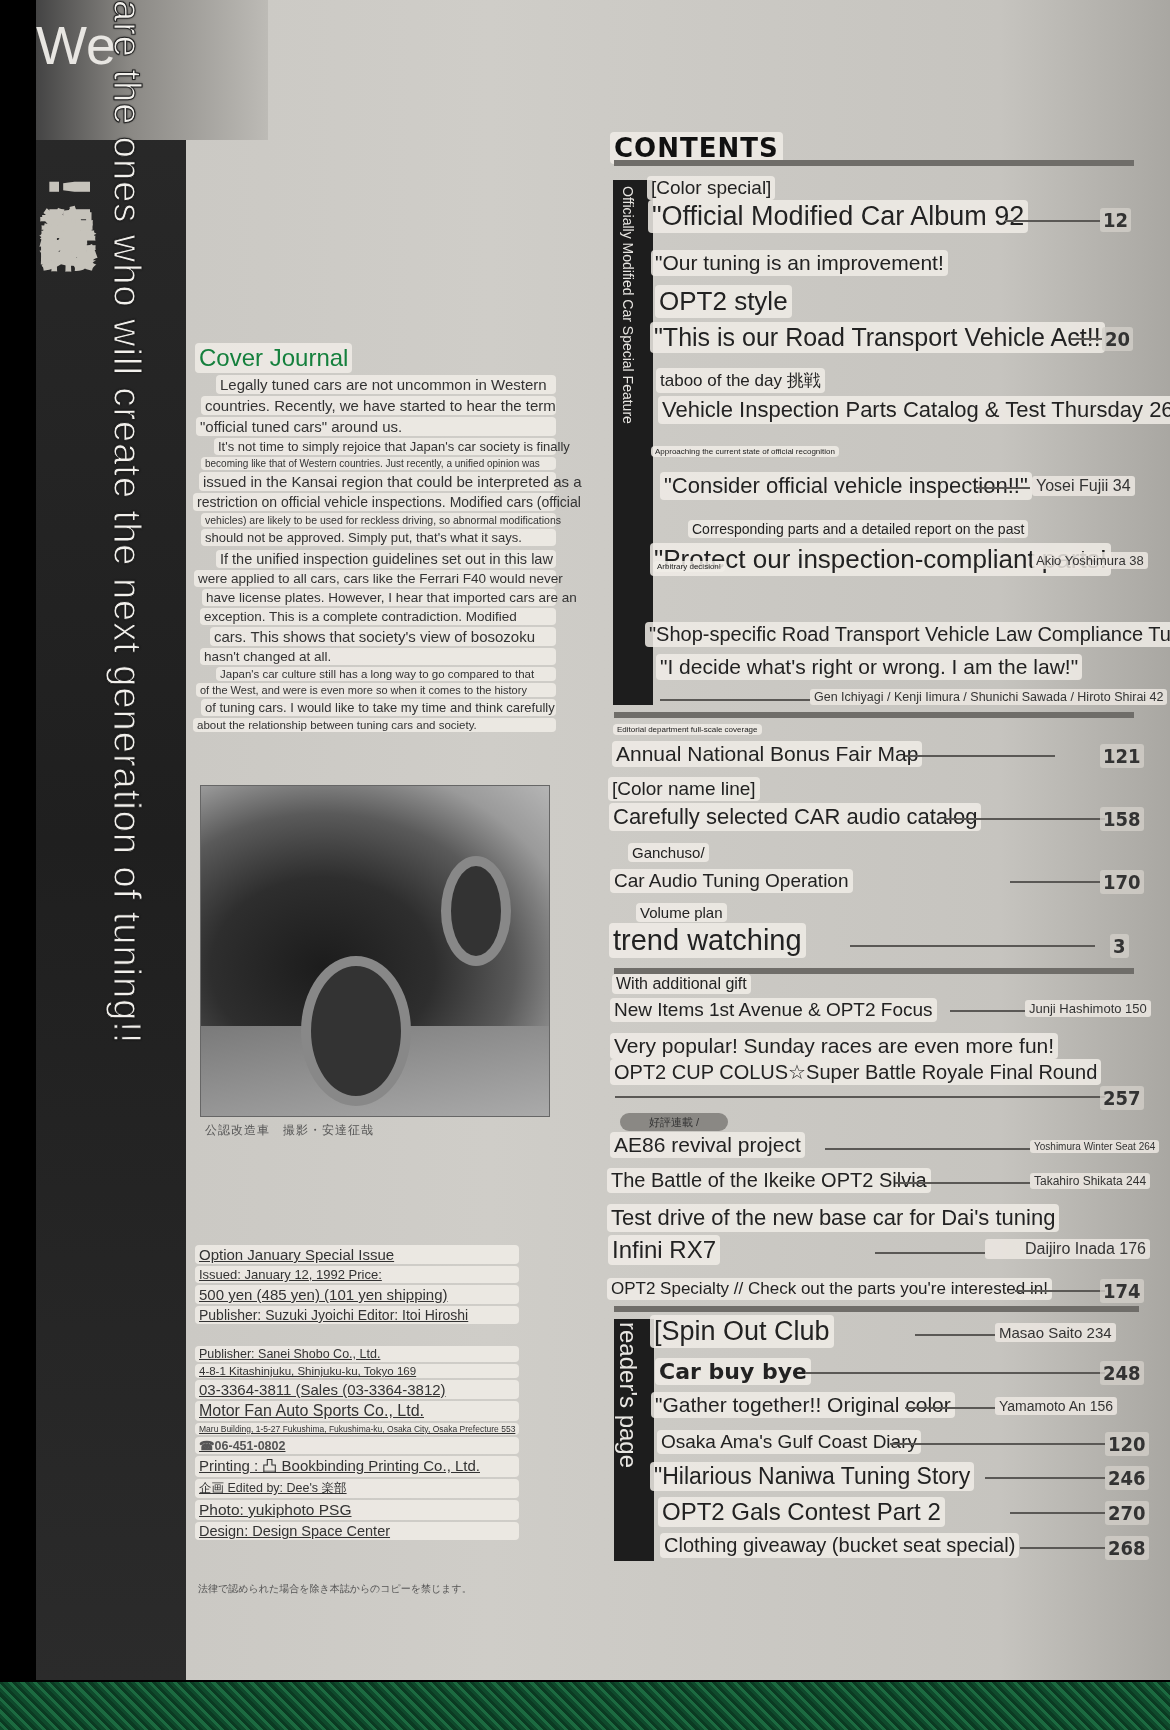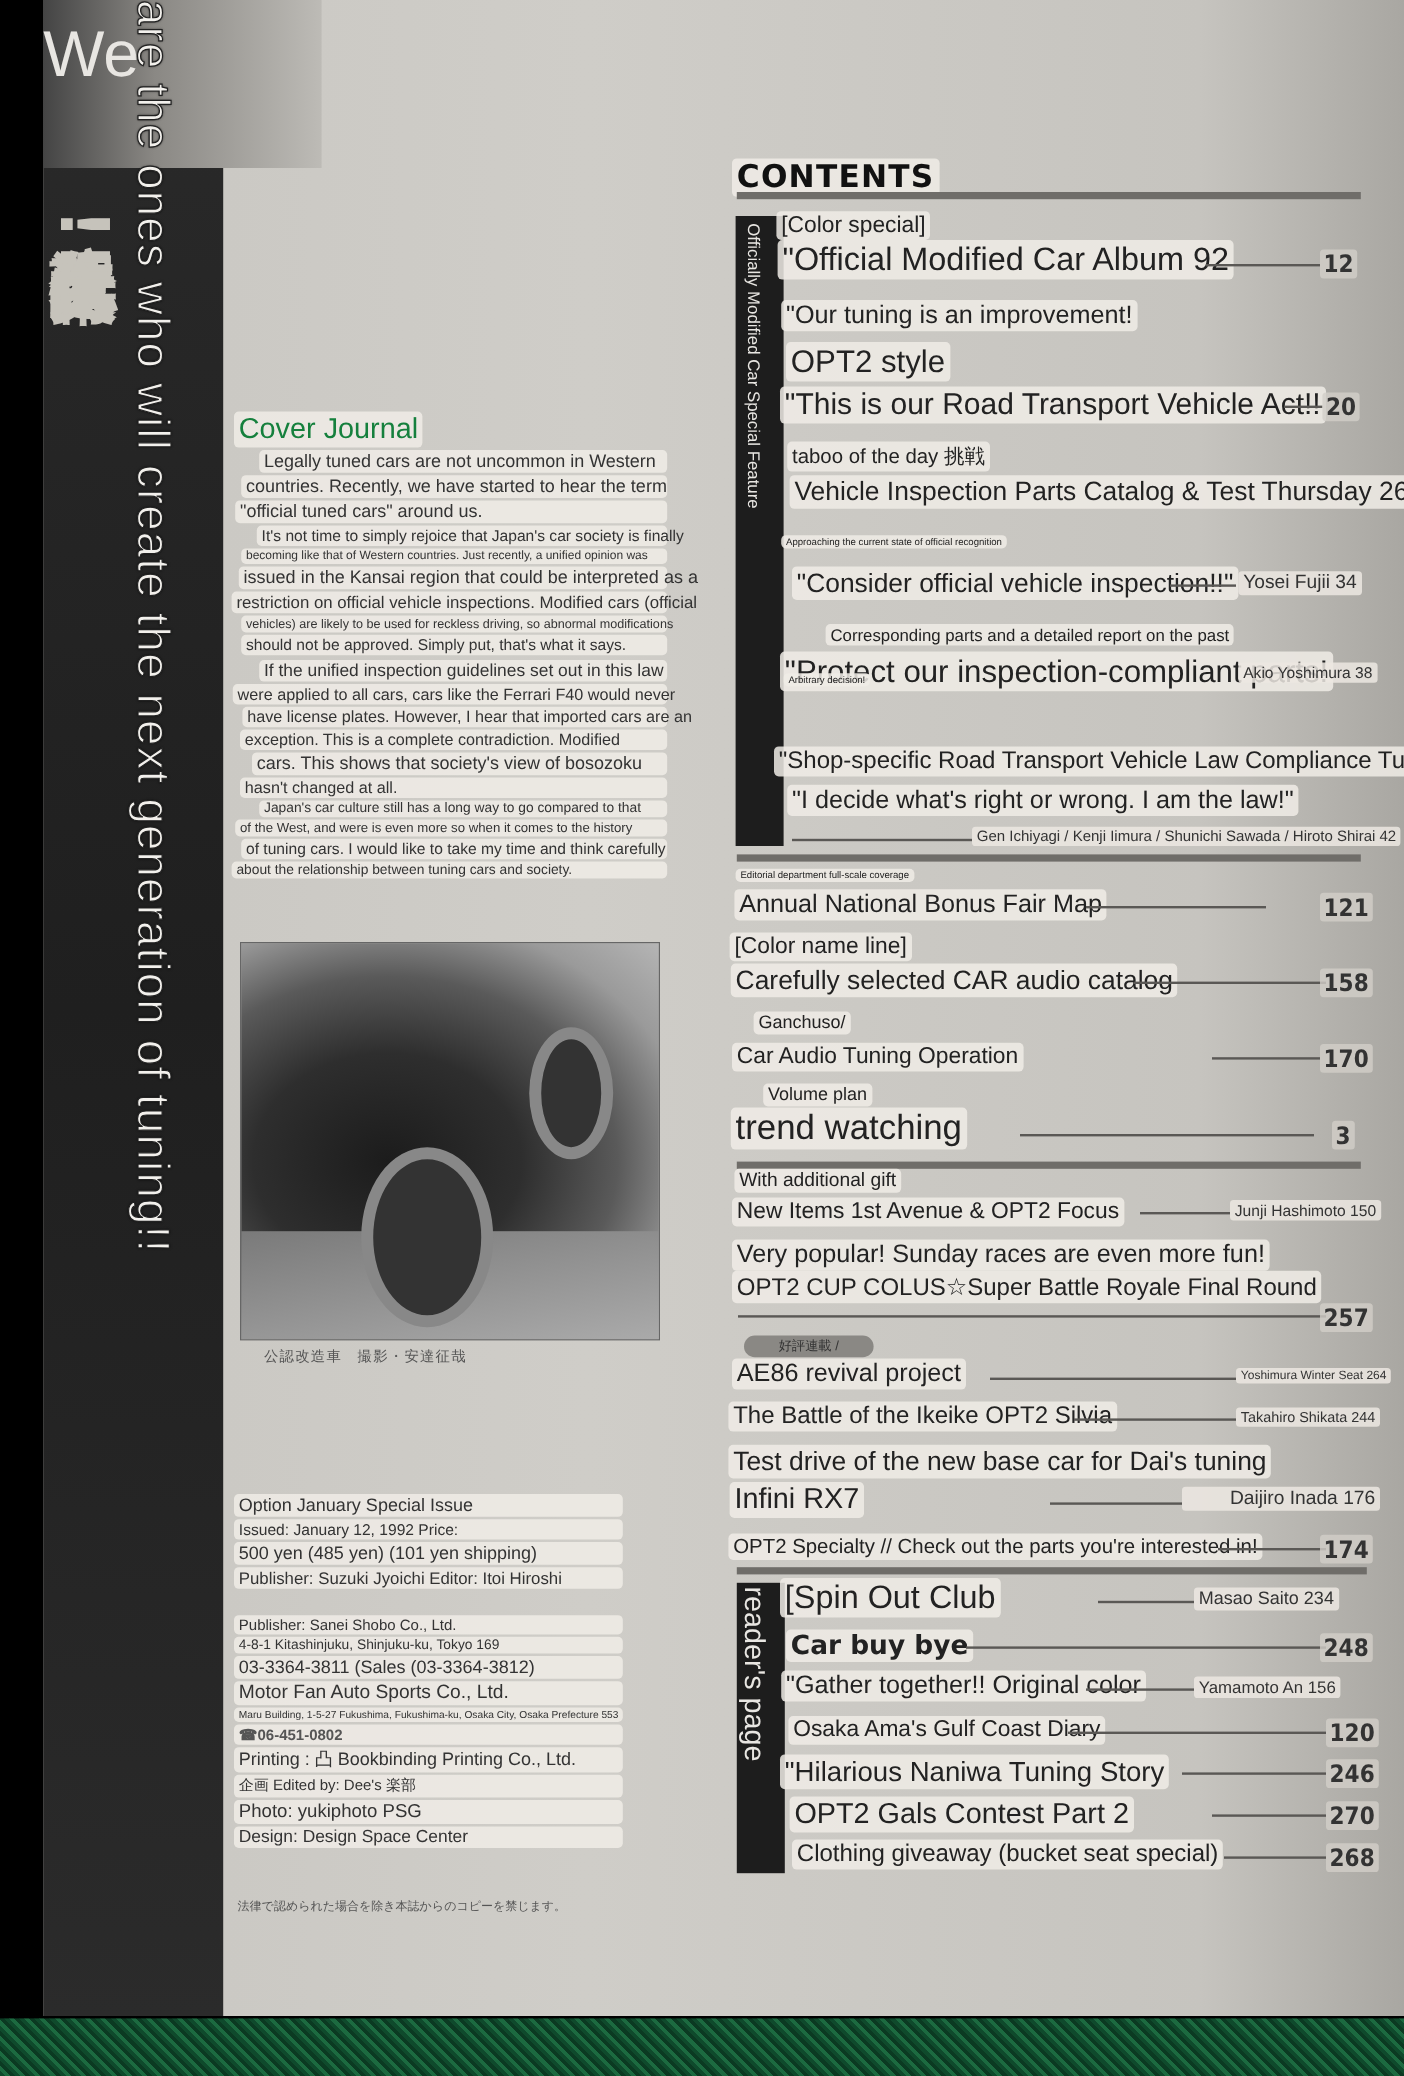--- a/index.html
+++ b/index.html
@@ -41,22 +41,22 @@
   .cover-title { left:195px; top:343px; font-size:24px; color:#15803d; }
   .cover-body { left:196px; top:375px; width:360px; color:#333; }
   .cover-body .ln { display:block; margin:0 0 2px 0; white-space:nowrap; }
   .photo {
     position:absolute; left:200px; top:785px; width:348px; height:330px;
     background:radial-gradient(ellipse at 35% 55%,#1c1c1c 0%,#2e2e2e 35%,#5a5a5a 60%,#9a9a9a 80%,#b5b5b5 100%);
     border:1px solid #666; overflow:hidden;
   }
   .photo .wheel { position:absolute; border-radius:50%; border:10px solid #888; background:#333; }
   .photo .road { position:absolute; left:0; bottom:0; width:100%; height:90px; background:linear-gradient(170deg,#7a7a7a,#aaa); }
-  .caption { left:220px; top:1122px; font-size:12px; color:#555; letter-spacing:1px; }
-  .imprint { left:195px; top:1245px; color:#333; }
+  .caption { left:205px; top:1122px; font-size:12px; color:#555; letter-spacing:1px; }
+  .imprint { left:195px; top:1245px; color:#333;text-decoration:underline; }
   .imprint .ln { display:block; margin-bottom:2px; white-space:nowrap; }
   .notice { left:198px; top:1582px; font-size:10px; color:#555; }
   
   .contents-title { left:610px; top:132px; font-size:26px; font-weight:bold; letter-spacing:1px; color:#111; font-family:"DejaVu Sans", sans-serif; }
   .rule { position:absolute; height:6px; background:#6f6d69; }
   .vbar { position:absolute; background:#1d1d1d; }
   .vlabel { position:absolute; writing-mode:vertical-rl; color:#e8e6e2; white-space:nowrap; }
   .entry { position:absolute; white-space:nowrap; }
   .leader { position:absolute; height:2px; background:#5a5855; }
   .pg { position:absolute; font-weight:bold; font-size:20px; color:#333; background:rgba(210,206,200,.8); padding:0 3px; border-radius:3px; font-family:"DejaVu Sans Condensed","DejaVu Sans", sans-serif; }

